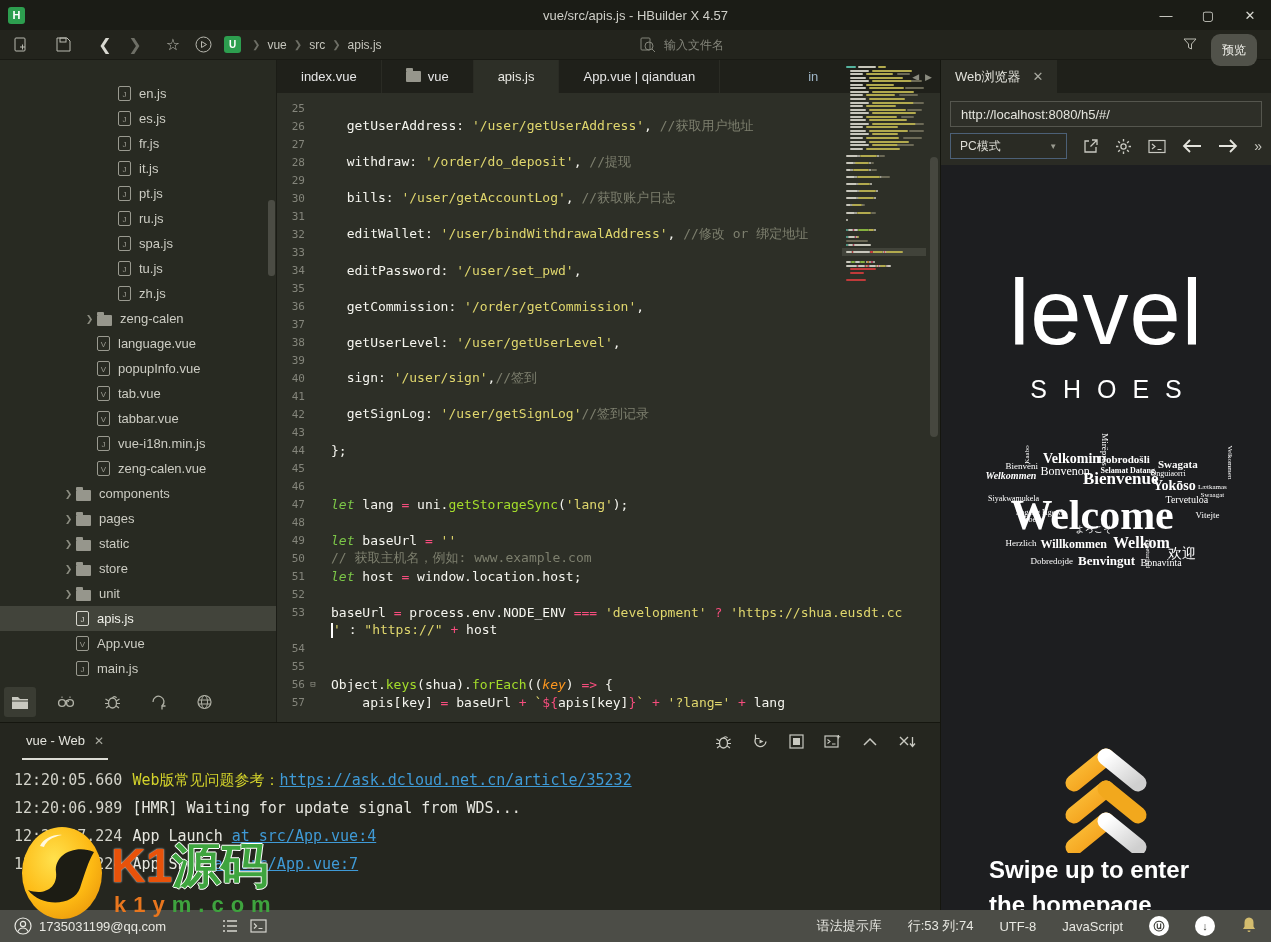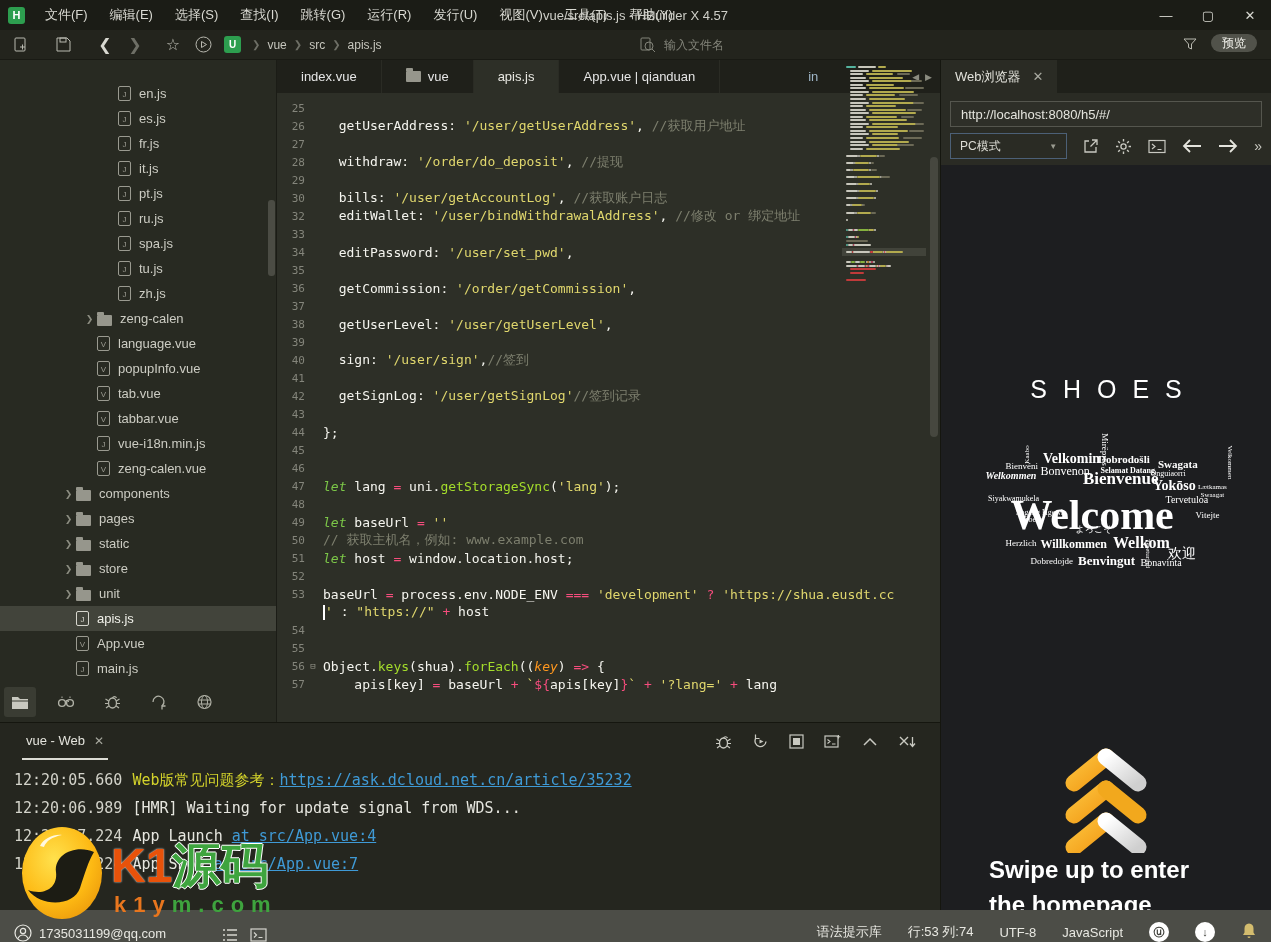--- a/index.html
+++ b/index.html
@@ -18,21 +18,21 @@
   
   #toolbar { height:30px; background:#23241d; display:flex; align-items:center; flex:none; position:relative; border-bottom:1px solid #191a14; }
   .tb-ic { width:30px; height:26px; display:flex; align-items:center; justify-content:center; color:#b9b9b0; }
   .tb-ic svg { display:block; }
   .crumb { display:flex; align-items:center; color:#c6c6bd; font-size:12px; margin-left:6px; }
   .uni-box { width:17px; height:17px; background:#2d9e4f; border-radius:3px; color:#fff; font-size:10px; font-weight:bold; display:flex; align-items:center; justify-content:center; margin-right:4px; }
   .crumb-sep { color:#6e6f66; margin:0 7px; font-size:10px; }
   #file-search { position:absolute; left:640px; top:3px; width:540px; height:24px; display:flex; align-items:center; color:#83847a; font-size:12px; }
   #file-search svg { margin-right:8px; }
   #filter-ic { position:absolute; left:1182px; top:6px; color:#b9b9b0; }
-  #preview-btn { position:absolute; left:1211px; top:4px; width:46px; height:18px; background:#51524a; border-radius:9px; color:#f2f2ec; font-size:12px; display:flex; align-items:center; justify-content:center; }
+  #preview-btn { position:absolute; left:1211px; top:4px; width:46px; height:32px; background:#51524a; border-radius:9px; color:#f2f2ec; font-size:12px; display:flex; align-items:center; justify-content:center; }
 
   
   #mid { flex:none; height:850px; display:flex; }
   #leftcol { width:940px; display:flex; flex-direction:column; }
   #mainrow { height:662px; display:flex; }
 
   
   #sidebar { width:277px; background:#282a22; position:relative; flex:none; border-right:1px solid #1b1c16; }
   #filetree { padding-top:21px; }
   .trow { height:25px; display:flex; align-items:center; color:#ccccc3; font-size:13px; cursor:default; }
@@ -54,21 +54,21 @@
   .etab { padding:0 24px; display:flex; align-items:center; font-size:13px; color:#e5e5e5; border-right:1px solid #2a2b24; white-space:nowrap; }
   .etab.active { background:#2d2f27; color:#e8e8e2; }
   .etab .fic-folder { margin-right:7px; margin-top:0; }
   .tab-more { margin-left:auto; display:flex; align-items:center; color:#9fb6c8; font-size:13px; padding-right:8px; }
   .tab-more .arr { color:#8b8c80; font-size:9px; margin-left:6px; }
   #code { padding-top:6px; position:relative; }
   .cl { height:18px; display:flex; align-items:center; font-family:"DejaVu Sans Mono","Liberation Mono",monospace; font-size:13px; }
   .gut { width:46px; flex:none; display:flex; align-items:center; }
   .lnum { width:28px; text-align:right; color:#84857b; font-size:11px; flex:none; }
   .fold { width:16px; text-align:center; color:#9a9b90; font-size:9px; flex:none; }
-  .ctext { white-space:pre; }
+  .ctext { white-space:pre;margin-left:8px; }
   .tw { color:#f5f5ef; } .ts { color:#e0d76d; } .to { color:#f64d7d; }
   .tf { color:#a4dd2b; } .tl { color:#7cc748; font-style:italic; }
   .tc { color:#7d7f6e; } .tp { color:#fd971f; font-style:italic; }
   .caret { display:inline-block; width:2px; height:15px; background:#ffffff; vertical-align:middle; }
   #minimap { position:absolute; top:0; right:14px; width:84px; height:620px; }
   .mmbar { position:absolute; height:2px; border-radius:1px; }
   .mmband { position:absolute; left:0; width:84px; height:8px; background:#41433a; }
   #ed-scroll { position:absolute; right:2px; top:97px; width:8px; height:280px; background:#46473f; border-radius:4px; }
 
   
@@ -97,52 +97,40 @@
   #bp-more { margin-left:auto; color:#c9c9c1; font-size:14px; }
   #page { flex:1; background:#1d1e20; position:relative; overflow:hidden; }
   #logo-main { position:absolute; top:95px; left:0; width:100%; text-align:center; color:#ffffff; font-size:92px; font-weight:400; letter-spacing:1px; font-family:"Liberation Sans","DejaVu Sans",sans-serif; }
   #logo-sub { position:absolute; top:210px; left:0; width:100%; text-align:center; color:#ffffff; font-size:25px; letter-spacing:16px; text-indent:16px; font-weight:400; }
   #cloud { position:absolute; left:42px; top:278px; width:250px; height:158px; color:#fff; }
   .cw { position:absolute; white-space:nowrap; font-family:"Liberation Serif","DejaVu Serif",serif; line-height:1; }
   #chevrons { position:absolute; left:50%; transform:translateX(-50%); top:578px; }
   #swipe-text { position:absolute; left:48px; top:688px; width:220px; color:#ffffff; font-size:24px; font-weight:bold; line-height:1.45; }
 
   
-  #statusbar { height:32px; background:#4c4d47; display:flex; align-items:flex-end; color:#e8e8e2; font-size:13px; flex:none; position:relative; }
+  #statusbar { height:32px; background:#4c4d47; display:flex; align-items:center; color:#e8e8e2; font-size:13px; flex:none; position:relative; }
   .sb-item { display:flex; align-items:center; margin-left:14px; }
   .sb-right { margin-left:auto; display:flex; align-items:center; gap:26px; padding-right:14px; }
   .sb-badge { width:20px; height:20px; background:#fff; border-radius:50%; color:#3b3c36; display:flex; align-items:center; justify-content:center; font-size:11px; font-weight:bold; }
 
   
   #watermark { position:absolute; left:16px; top:822px; width:290px; height:105px; z-index:50; pointer-events:none; }
   #wm-title { position:absolute; left:95px; top:12px; font-size:48px; font-weight:bold; font-family:"Liberation Sans",sans-serif; }
   #wm-title .a { color:#e8520a; text-shadow:0 0 2px #fff; }
   #wm-title .b { color:#3ea43e; text-shadow:-1px 0 #fff,1px 0 #fff,0 1px #fff,0 -1px #fff; }
   #wm-domain { position:absolute; left:98px; top:70px; font-size:22px; font-weight:bold; letter-spacing:7px; }
   #wm-domain .a { color:#e8761e; } #wm-domain .b { color:#3ea43e; }
 </style>
 </head>
 <body>
 
 <div id="app">
 
   <div id="titlebar">
     <div class="hx-logo">H</div>
-    <div id="menubar" style="display: flex;">
-        <div class="menu-item">文件(F)</div>
-        <div class="menu-item">编辑(E)</div>
-        <div class="menu-item">选择(S)</div>
-        <div class="menu-item">查找(I)</div>
-        <div class="menu-item">跳转(G)</div>
-        <div class="menu-item">运行(R)</div>
-        <div class="menu-item">发行(U)</div>
-        <div class="menu-item">视图(V)</div>
-        <div class="menu-item">工具(T)</div>
-        <div class="menu-item">帮助(Y)</div>
-      </div>
     <div id="win-title">vue/src/apis.js - HBuilder X 4.57</div>
     <div class="win-btns">
       <div class="win-btn">—</div>
       <div class="win-btn">▢</div>
       <div class="win-btn">✕</div>
     </div>
   </div>
 
   <div id="toolbar">
     <div class="tb-ic" style="margin-left:6px">
@@ -413,20 +401,27 @@
                   <span class="fold"></span>
                 </div>
                 <div class="ctext"></div>
               </div>
               <div class="cl">
                 <div class="gut">
                   <span class="lnum">30</span>
                   <span class="fold"></span>
                 </div>
                 <div class="ctext"><span class="tw">  bills</span><span class="tw">: </span><span class="ts">'/user/getAccountLog'</span><span class="tw">, </span><span class="tc">//获取账户日志</span></div>
+              </div>
+              <div class="cl">
+                <div class="gut">
+                  <span class="lnum">31</span>
+                  <span class="fold"></span>
+                </div>
+                <div class="ctext"></div>
               </div>
               <div class="cl">
                 <div class="gut">
                   <span class="lnum">32</span>
                   <span class="fold"></span>
                 </div>
                 <div class="ctext"><span class="tw">  editWallet</span><span class="tw">: </span><span class="ts">'/user/bindWithdrawalAddress'</span><span class="tw">, </span><span class="tc">//修改 or 绑定地址</span></div>
               </div>
               <div class="cl">
                 <div class="gut">
@@ -868,20 +863,21 @@
             </svg>
         </span>
         <span class="bp-ic">
           <svg width="20" height="14" viewBox="0 0 20 14">
               <path d="M1 7h17M12 1l6 6-6 6" fill="none" stroke="#e4e4dd" stroke-width="1.8"></path>
             </svg>
         </span>
         <span id="bp-more">»</span>
       </div>
       <div id="page">
+        <div id="logo-main">level</div>
         <div id="logo-sub">SHOES</div>
         <div id="cloud">
             <span class="cw" style="left: 11%; top: 32%; font-size: 42px; font-weight: bold;">Welcome</span>
             <span class="cw" style="left: 40%; top: 17%; font-size: 17px; font-weight: bold;">Bienvenue</span>
             <span class="cw" style="left: 24%; top: 6%; font-size: 14px; font-weight: bold;">Velkomin</span>
             <span class="cw" style="left: 23%; top: 14%; font-size: 12px;">Bonvenon</span>
             <span class="cw" style="left: 46%; top: 7%; font-size: 11px; font-weight: bold;">Dobrodošli</span>
             <span class="cw" style="left: 47%; top: 15%; font-size: 8px; font-weight: bold;">Selamat Datang</span>
             <span class="cw" style="left: 70%; top: 10%; font-size: 11px; font-weight: bold;">Swagata</span>
             <span class="cw" style="left: 1%; top: 18%; font-size: 10px; font-weight: bold; font-style: italic;">Welkommen</span>

